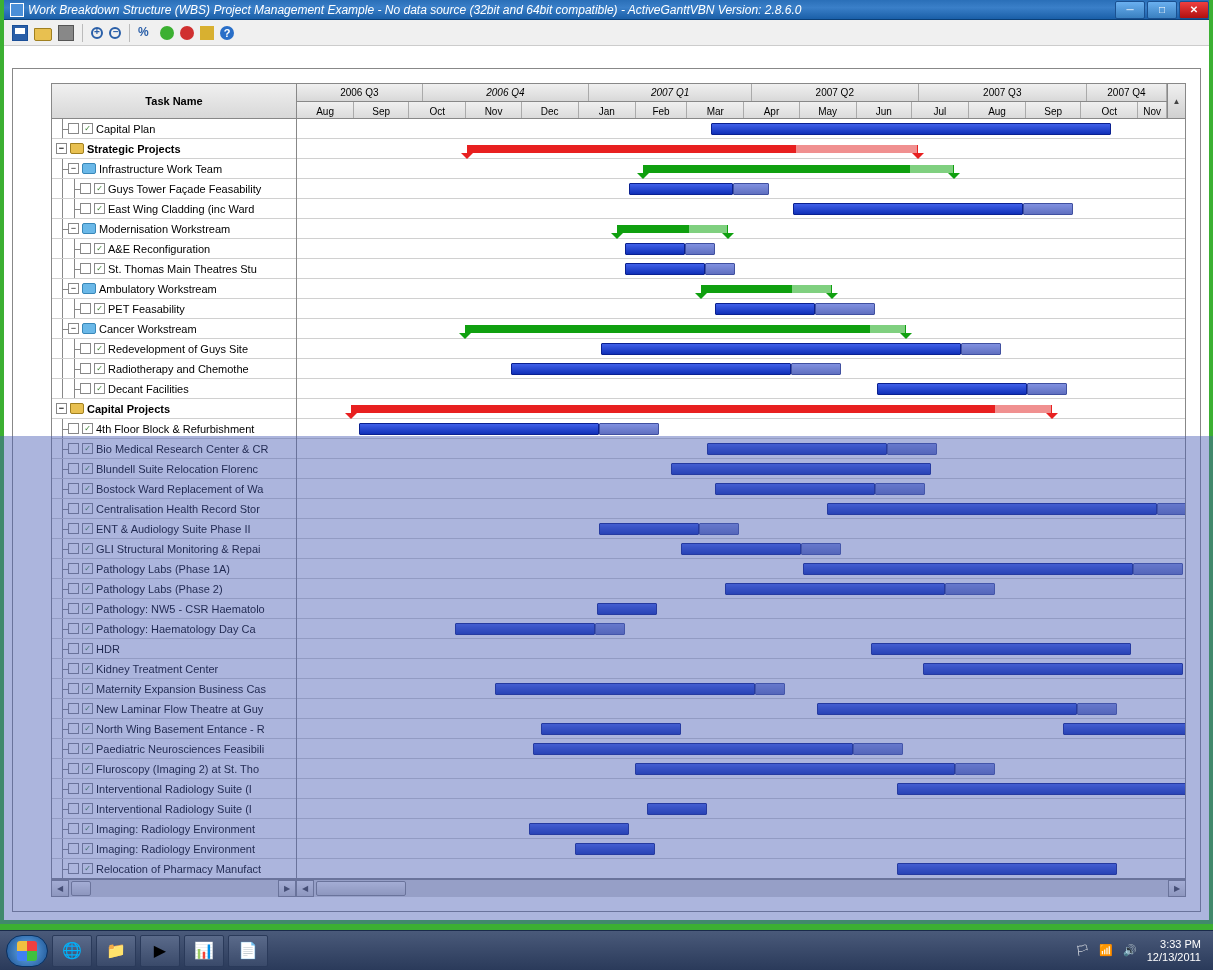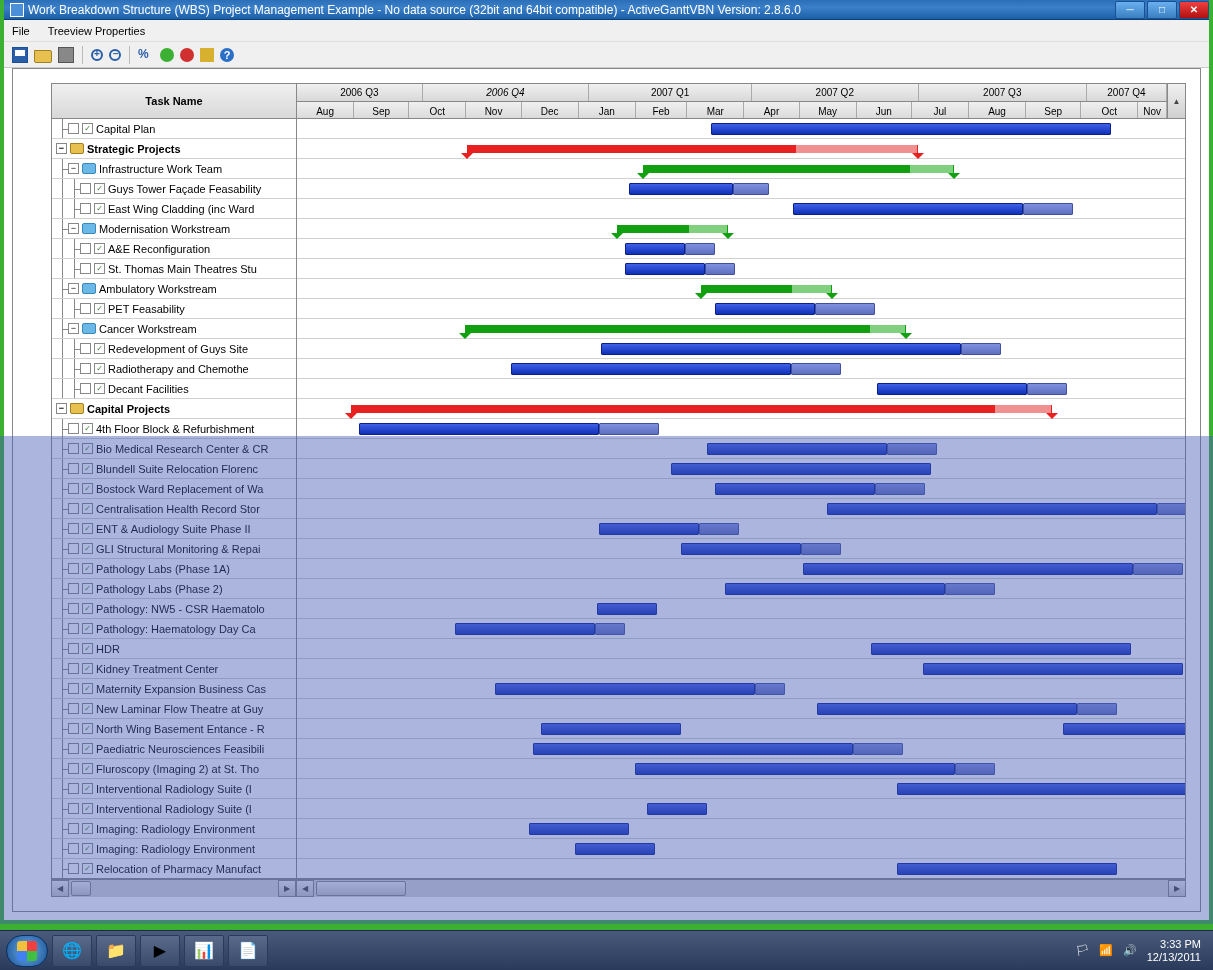--- a/index.html
+++ b/index.html
@@ -1,20 +1,20 @@
 <!DOCTYPE html>
 <html><head>
 <meta charset="utf-8">
 <style>
 * { margin:0; padding:0; box-sizing:border-box; font-family:"Segoe UI",Tahoma,sans-serif; font-size:11px; }
 body { background:#3cb032; width:1213px; height:970px; overflow:hidden; position:relative; }
 
 .titlebar { height:20px; background:linear-gradient(#2a6fb8,#3a7fc8 40%,#1a5fa8); color:#fff; display:flex; align-items:center; padding-left:6px; border-bottom:1px solid #0a3f78;}
 .titlebar .ico { width:14px; height:14px; background:#4a8fd8; border:1px solid #fff; margin-right:4px; display:inline-block;}
-.titlebar-text { flex:1; font-size:12px; white-space:nowrap; overflow:hidden;}
+.titlebar-text { flex:1; font-size:12px; white-space:nowrap; overflow:hidden;font-style:italic;}
 .winbtns { display:flex; }
 .winbtn { width:30px; height:18px; margin-left:2px; background:linear-gradient(#6ab0f0,#3a80c0); border:1px solid #1a5090; border-radius:2px; display:flex; align-items:center; justify-content:center; color:#fff; font-weight:bold; font-size:10px;}
 .winbtn.close{background:linear-gradient(#f04040,#b01010);}
 
 .appwin { position:absolute; left:0; top:0; right:0; bottom:46px; background:#fff; border:4px solid #3cb032; border-top:none;}
 .menubar { height:22px; background:#f0f0f0; display:flex; align-items:center; padding-left:8px; gap:18px; border-bottom:1px solid #ddd;}
 .menubar span{cursor:default;}
 .toolbar { height:26px; background:#f0f0f0; display:flex; align-items:center; padding-left:8px; gap:6px; border-bottom:1px solid #ccc;}
 .tbtn { width:16px; height:16px; display:inline-block; }
 .ico-save{background:#2a5fa8;border:1px solid #1a4f98;position:relative;}
@@ -91,24 +91,20 @@
 <div class="appwin">
   <div class="titlebar">
     <span class="ico"></span>
     <span class="titlebar-text">Work Breakdown Structure (WBS) Project Management Example - No data source (32bit and 64bit compatible) - ActiveGanttVBN Version: 2.8.6.0</span>
     <div class="winbtns">
       <div class="winbtn">─</div>
       <div class="winbtn">□</div>
       <div class="winbtn close">✕</div>
     </div>
   </div>
-  <div class="menubar">
-    <span>File</span>
-    <span>Treeview Properties</span>
-  </div>
   <div class="toolbar">
     <span class="tbtn ico-save"></span>
     <span class="tbtn ico-open"></span>
     <span class="tbtn ico-print"></span>
     <span class="sep"></span>
     <span class="tbtn ico-zin"></span>
     <span class="tbtn ico-zout"></span>
     <span class="sep"></span>
     <span class="tbtn ico-pct">%</span>
     <span class="tbtn ico-green"></span>
@@ -118,21 +114,21 @@
   </div>
 
   <div class="workarea">
     <div class="gantt">
       <div class="hdr">
         <div class="namecol">Task Name</div>
         <div class="timehdr">
           <div class="qrow" id="qrow">
               <div class="tcell" style="width: 132px;">2006 Q3</div>
               <div class="tcell" style="width: 175px; font-style: italic;">2006 Q4</div>
-              <div class="tcell" style="width: 171px;">2007 Q1</div>
+              <div class="tcell" style="width: 171px; font-style: italic;">2007 Q1</div>
               <div class="tcell" style="width: 175px;">2007 Q2</div>
               <div class="tcell" style="width: 177px; text-align: center;">2007 Q3</div>
               <div class="tcell" style="width: 84px;">2007 Q4</div>
             </div>
           <div class="mrow" id="mrow">
               <div class="tcell" style="width: 60px;">Aug</div>
               <div class="tcell" style="width: 58px;">Sep</div>
               <div class="tcell" style="width: 60px;">Oct</div>
               <div class="tcell" style="width: 58px;">Nov</div>
               <div class="tcell" style="width: 60px;">Dec</div>

